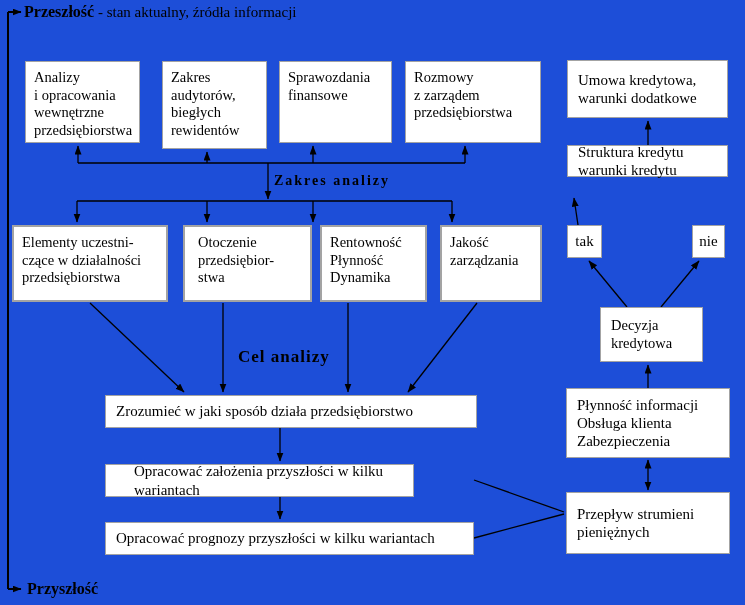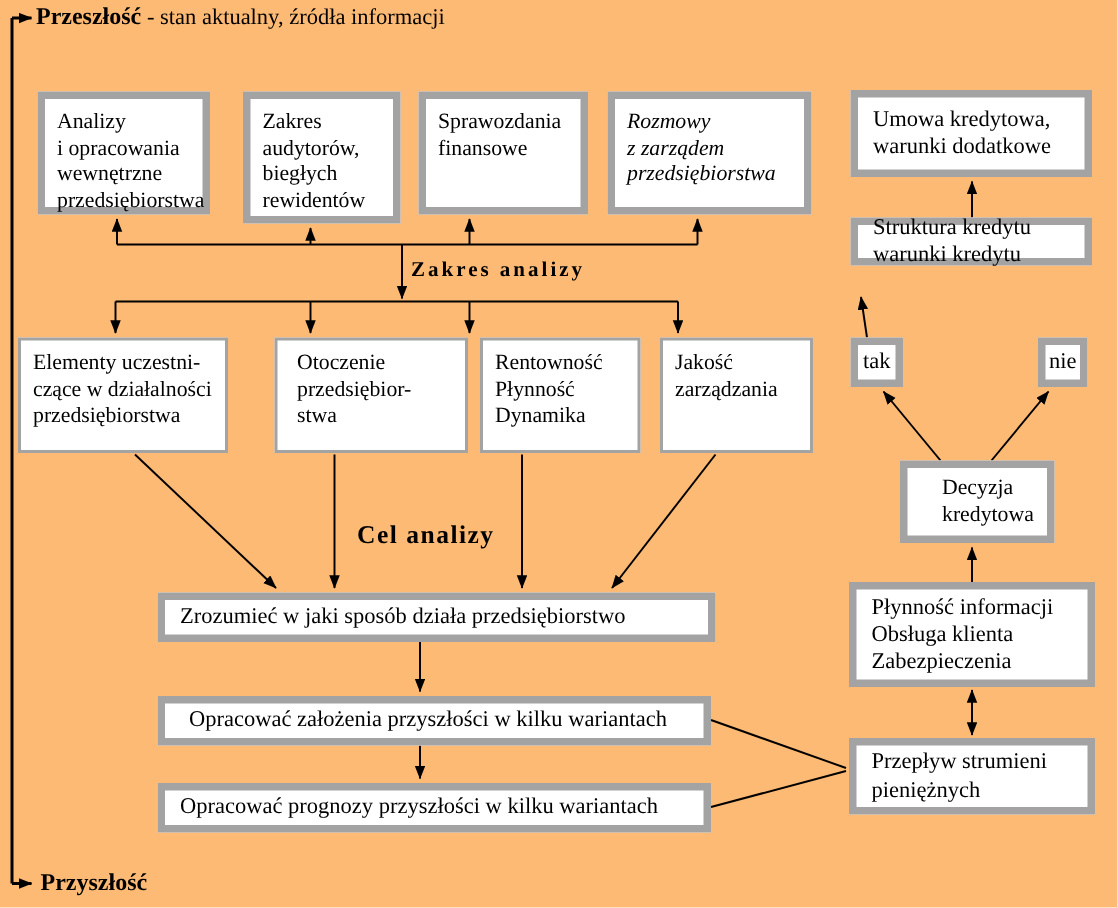--- a/index.html
+++ b/index.html
@@ -1,61 +1,61 @@
 <!DOCTYPE html>
 <html lang="pl"><head>
 <meta charset="utf-8">
 <style>
   html,body{margin:0;padding:0;background:#ffffff;}
   #canvas{
     position:relative;
     width:745px;height:605px;
-    background:#fdba74;
+    background:#1d4ed8;
     font-family:"Liberation Serif","DejaVu Serif",serif;
     color:#000;
     overflow:hidden;
   }
   #connectors{position:absolute;left:0;top:0;width:745px;height:605px;}
   .box{
     position:absolute;
     box-sizing:border-box;
-    border:5px solid #a3a3a3;
+    border:1px solid #a3a3a3;
     background:#fff;
     white-space:pre-line;
     font-size:14.5px;
     line-height:1.22;
     padding:7px 8px;
   }
   .box.thick{border-width:2px;}
   .box.vcenter{display:flex;align-items:center;padding-top:0;padding-bottom:0;}
   .box.hcenter{display:flex;align-items:center;justify-content:center;padding:0;}
   .lbl{position:absolute;font-size:15px;}
   .lbl b{font-size:16px;}
   #lbl-zakres{font-weight:bold;letter-spacing:2px;font-size:14px;}
   #lbl-cel{font-weight:bold;font-size:17px;letter-spacing:1px;}
   #lbl-future{font-weight:bold;font-size:16px;}
   
   #b-analizy      {left:25px;  top:61px;  width:115px; height:82px;}
   #b-oceny        {left:162px; top:61px;  width:105px; height:88px;}
   #b-sprawozdania {left:279px; top:61px;  width:113px; height:82px;}
-  #b-rozmowy      {left:405px; top:61px;  width:136px; height:82px;font-style:italic;}
+  #b-rozmowy      {left:405px; top:61px;  width:136px; height:82px;}
   #b-umowa        {left:567px; top:60px;  width:161px; height:58px;}
   #b-struktura    {left:567px; top:145px; width:161px; height:32px;}
-  #b-elementy     {left:12px;  top:225px; width:140px; height:77px;}
+  #b-elementy     {left:12px;  top:225px; width:156px; height:77px;}
   #b-otoczenie    {left:183px; top:225px; width:129px; height:77px;padding-left:13px;}
   #b-rentownosc   {left:320px; top:225px; width:107px; height:77px;}
   #b-jakosc       {left:440px; top:225px; width:102px; height:77px;}
   #b-tak          {left:567px; top:225px; width:35px;  height:33px;}
   #b-nie          {left:692px; top:225px; width:33px;  height:33px;}
-  #b-decyzja      {left:600px; top:307px; width:103px; height:55px; padding-left:23px;}
+  #b-decyzja      {left:600px; top:307px; width:103px; height:55px; padding-left:10px;}
   #b-zrozumiec    {left:105px; top:395px; width:372px; height:33px; font-size:15px; padding-left:10px;}
-  #b-zalozenia    {left:105px; top:464px; width:369px; height:33px; font-size:15px; padding-left:16px;}
+  #b-zalozenia    {left:105px; top:464px; width:309px; height:33px; font-size:15px; padding-left:28px;}
   #b-prognozy     {left:105px; top:522px; width:369px; height:33px; font-size:15px; padding-left:10px;}
   #b-plynnosc     {left:566px; top:388px; width:164px; height:70px; font-size:15px; padding-left:10px;}
-  #b-przeplyw     {left:566px; top:492px; width:164px; height:51px; font-size:15px; padding-left:10px;}
+  #b-przeplyw     {left:566px; top:492px; width:164px; height:62px; font-size:15px; padding-left:10px;}
   #b-umowa,#b-struktura{font-size:15px; padding-left:10px;}
   #b-tak,#b-nie{font-size:15px;}
 </style>
 </head>
 <body>
 
 <div id="canvas">
 
   <svg id="connectors" viewBox="0 0 745 605" xmlns="http://www.w3.org/2000/svg">
     <defs>

